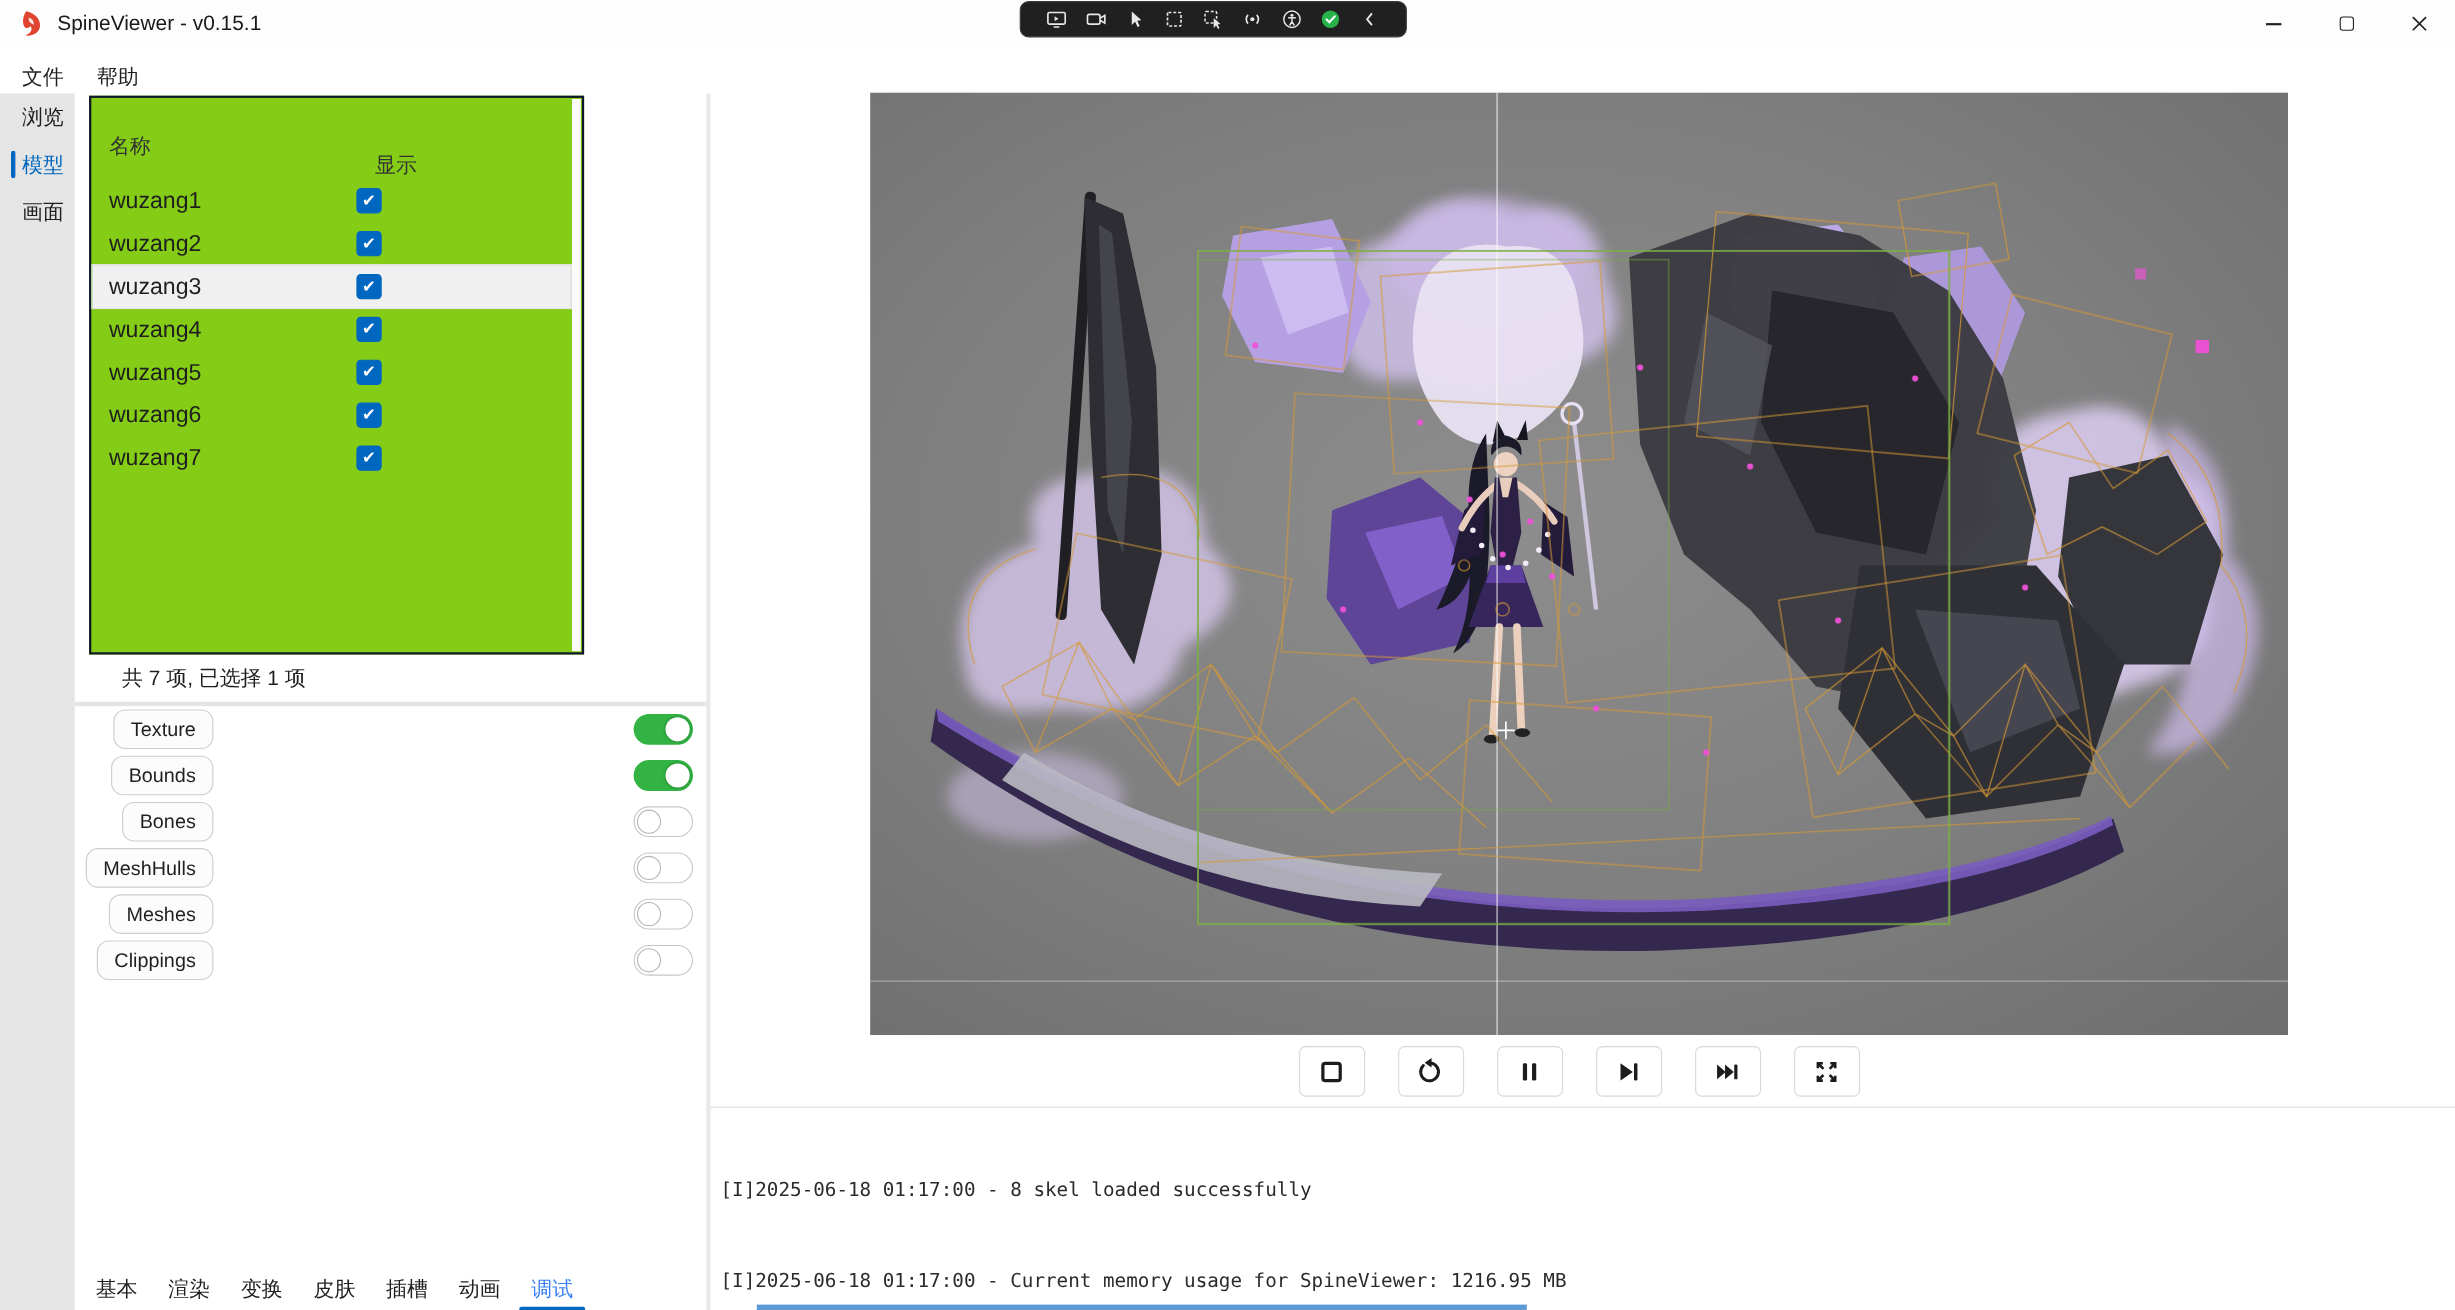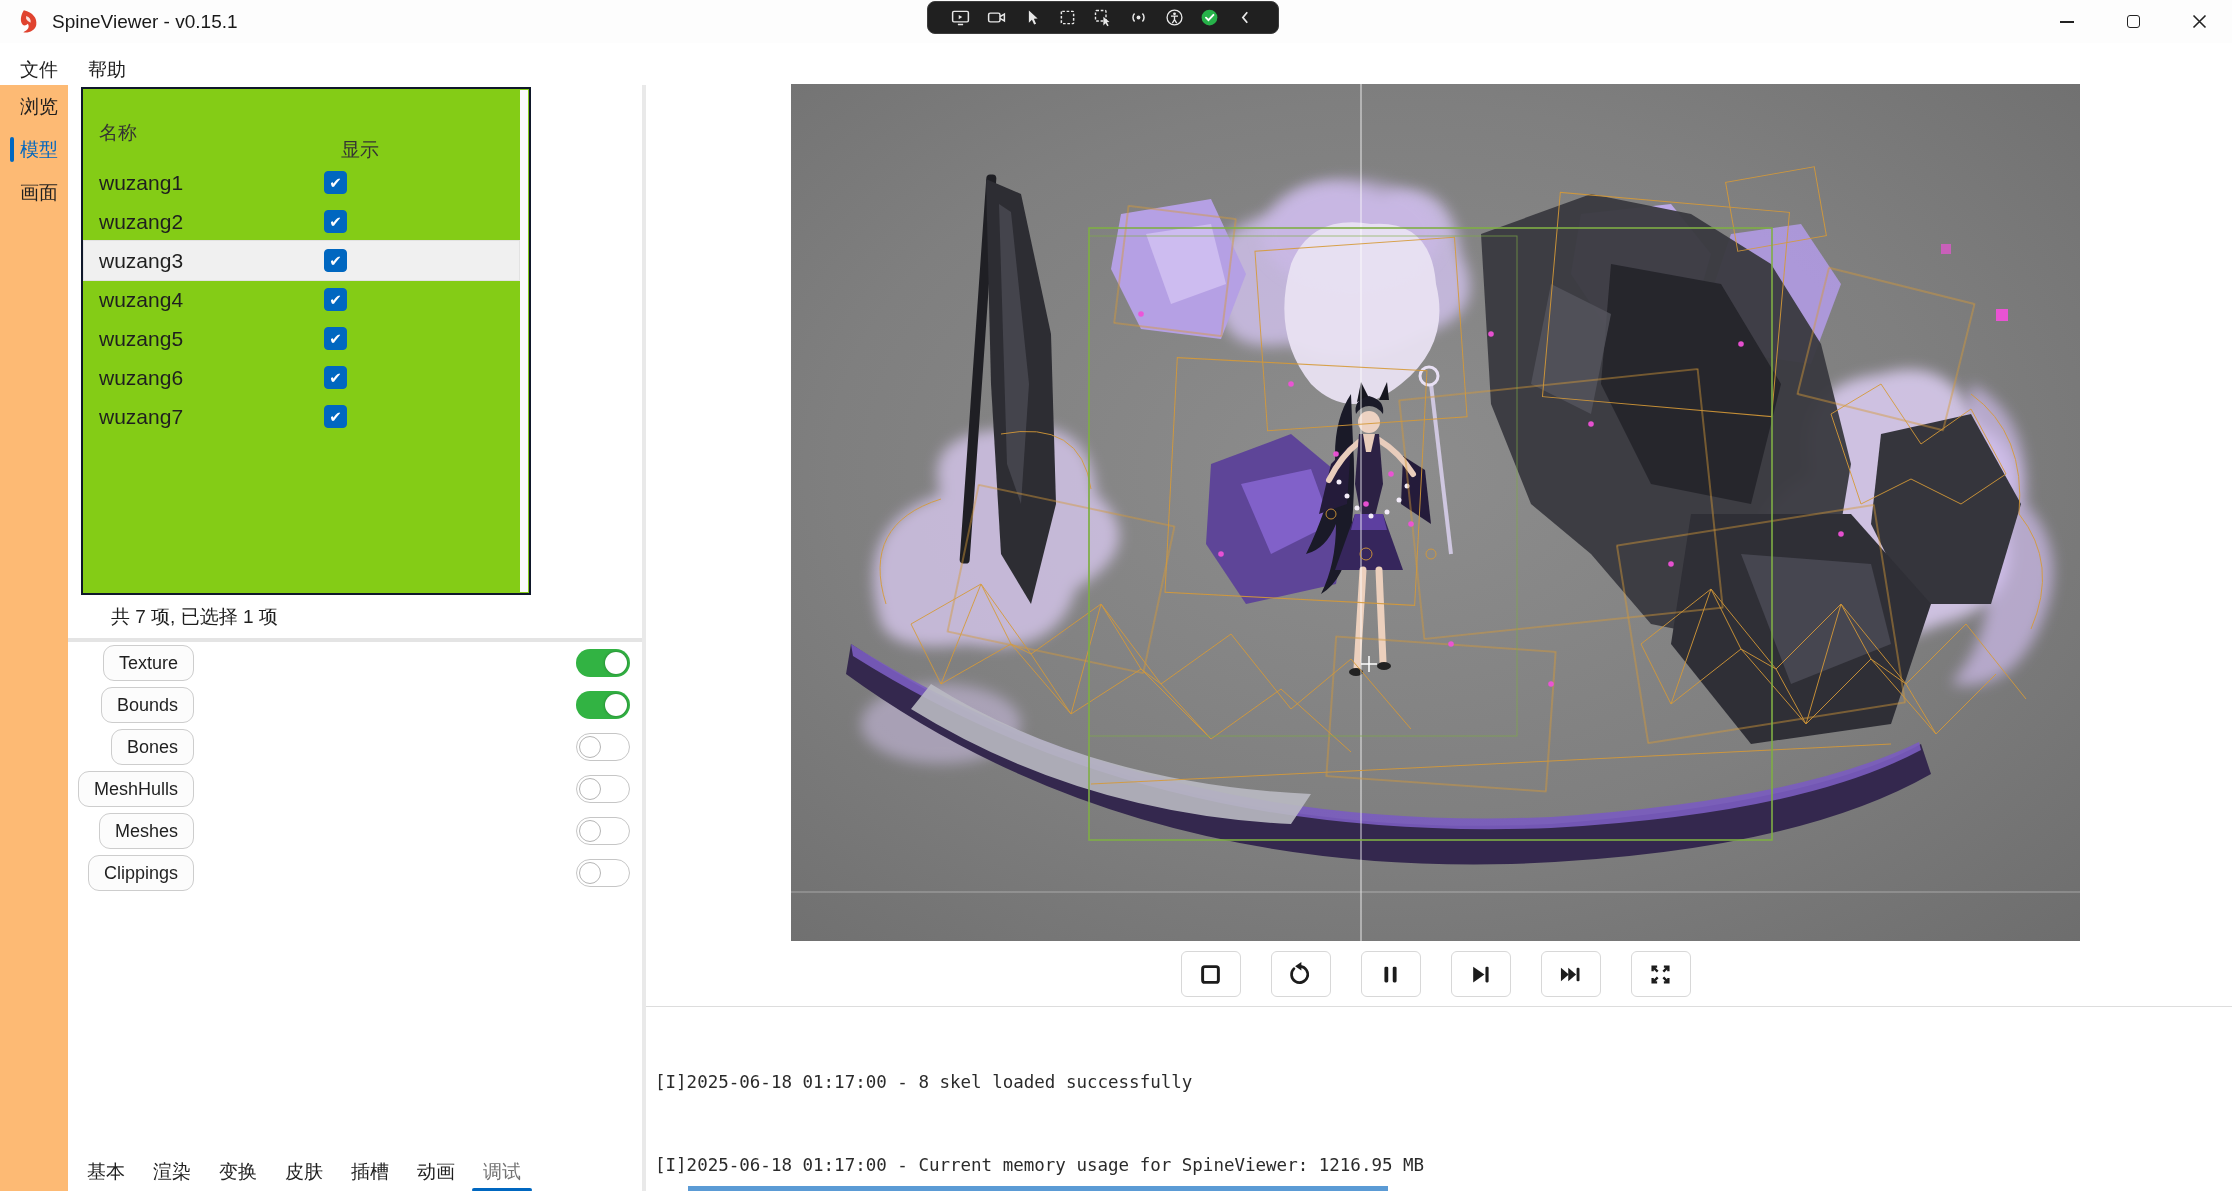--- a/index.html
+++ b/index.html
@@ -23,21 +23,21 @@
                 justify-content:space-evenly; padding:0 8px; }
   .cap-icon { width:22px; height:22px; display:flex; align-items:center; justify-content:center; color:#e8e8e8; }
   .cap-icon svg { width:21px; height:21px; }
 
   
   .menubar { position:absolute; left:0; top:43px; width:2232px; height:42px; background:#ffffff;
              display:flex; align-items:center; padding-left:20px; gap:30px; font-size:19px; }
   .menu-item { cursor:default;margin-top:12px; }
 
   
-  .sidebar { position:absolute; left:0; top:85px; width:68px; bottom:0; background:#fdba74;text-align:right; }
+  .sidebar { position:absolute; left:0; top:85px; width:68px; bottom:0; background:#e5e5e5;text-align:right; }
   .side-item { position:relative; height:43px; display:flex; align-items:center; padding-left:20px; font-size:19px; }
   .side-item[data-active="true"] { color:#0067c0; }
   .side-item[data-active="true"]::before { content:""; position:absolute; left:10px; top:9px; width:4px;
              height:25px; border-radius:2px; background:#0067c0; }
 
   
   .left-panel { position:absolute; left:68px; top:85px; width:574px; bottom:0; background:#ffffff; }
   .vsplit { position:absolute; left:642px; top:85px; width:4px; bottom:0; background:#e9e9e9; }
 
   .model-card { position:absolute; left:13px; top:2px; width:450px; height:508px;
@@ -65,21 +65,21 @@
   .switch { position:relative; width:54px; height:28px; border-radius:14px; display:inline-block; }
   .switch[data-on="true"]  { background:#32b343; }
   .switch[data-on="false"] { background:#ffffff; border:1.5px solid #c6c6c6; }
   .knob { position:absolute; width:22px; height:22px; border-radius:50%; background:#fff; }
   .switch[data-on="true"]  .knob { top:3px; right:3px; box-shadow:0 0 3px rgba(0,0,0,.35); }
   .switch[data-on="false"] .knob { top:1.5px; left:2px; border:1.5px solid #b5b5b5; }
 
   .left-tabs { position:absolute; left:19px; bottom:6px; height:38px; display:flex; gap:28px;
                align-items:flex-end; font-size:19px; }
   .tab { position:relative; cursor:default; }
-  .tab[data-active="true"] { color:#737373; }
+  .tab[data-active="true"] { color:#3b82f6; }
   .tab[data-active="true"]::after { content:""; position:absolute; left:-11px; right:-11px; bottom:-7px;
                height:4px; border-radius:2px; background:#0067c0; }
 
   
   .canvas { position:absolute; left:791px; top:84px; width:1289px; height:857px; }
   .canvas svg { display:block; }
 
   .controls { position:absolute; left:791px; top:951px; width:1289px; height:46px;
               display:flex; justify-content:center; gap:30px; }
   .ctrl-btn { width:60px; height:46px; border:1px solid #d8d8d8; border-radius:6px; background:#ffffff;

